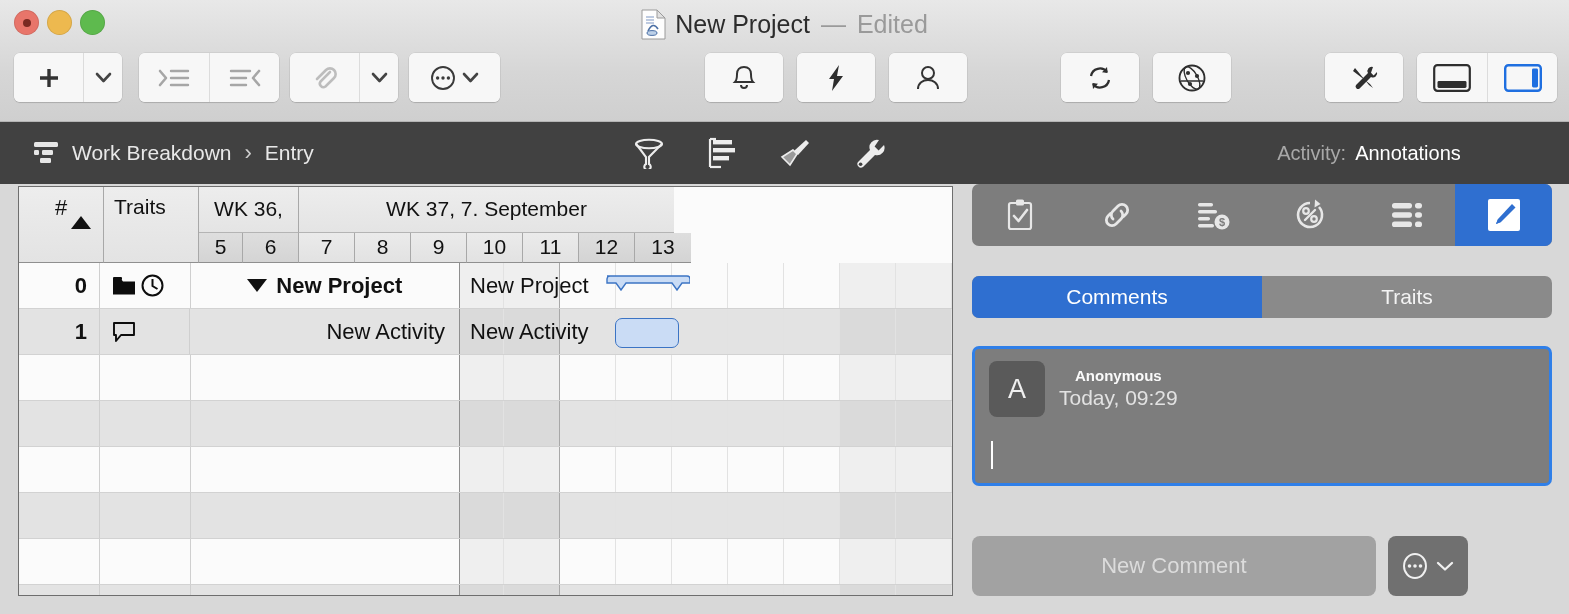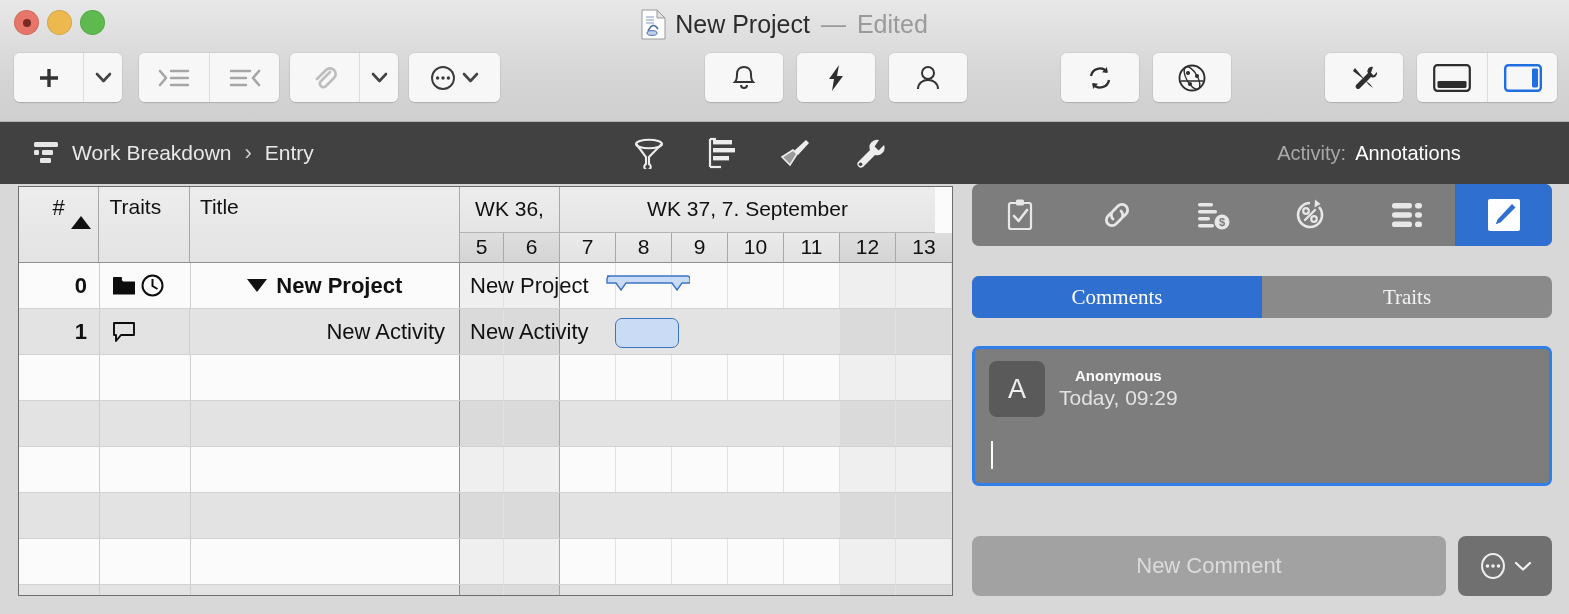--- a/index.html
+++ b/index.html
@@ -193,21 +193,20 @@
   .insp-tab {
     flex: 1; display: flex; align-items: center; justify-content: center;
     cursor: default;
   }
   .insp-tab.sel { background: #2f6fd0; }
 
   .seg {
     position: absolute; left: 0; top: 92px; width: 580px; height: 42px;
     border-radius: 7px; overflow: hidden; display: flex;
     background: #8a8a8a;
-    font-family: Liberation Serif, serif;
   }
   .seg-btn {
     flex: 1; display: flex; align-items: center; justify-content: center;
     font-size: 21px; color: #f3f3f3; cursor: default;
   }
   .seg-btn.sel { background: #2f6fd0; color: #fff; }
 
   .comment-box {
     position: absolute; left: 0; top: 162px; width: 580px; height: 140px;
     border: 3px solid #2f7fe8; border-radius: 7px;
@@ -221,21 +220,21 @@
   }
   .comment-meta { display: flex; flex-direction: column; justify-content: center; }
   .comment-author { font-size: 15px; font-weight: bold; color: #fafafa; line-height: 1.25; }
   .comment-time { font-size: 21px; color: #e2e2e2; line-height: 1.25; }
   .comment-caret {
     position: absolute; left: 16px; top: 92px;
     width: 2px; height: 28px; background: #fff;
   }
 
   .footer-row {
-    position: absolute; left: 0; top: 352px; width: 580px; height: 60px;
+    position: absolute; left: 0; top: 352px; width: 496px; height: 60px;
     display: flex; gap: 12px;
   }
   .new-comment-btn {
     width: 474px; height: 60px; border-radius: 8px; background: #a2a2a2;
     display: flex; align-items: center; justify-content: center;
     font-size: 22px; color: #dcdcdc; cursor: default;
   }
   .more-btn {
     width: 94px; height: 60px; border-radius: 8px; background: #707070;
     display: flex; align-items: center; justify-content: center; gap: 7px;
@@ -496,23 +495,20 @@
   <div class="table-wrap">
 
     <div class="thead">
       <div class="th col-num">
         <span class="num-hash">#</span>
         <span class="sort-caret"></span>
       </div>
       <div class="th col-traits">
         <span>Traits</span>
       </div>
-      <div class="th col-title">
-        <span>Title</span>
-      </div>
 
       <div class="cal-head">
         <div class="cal-weeks">
           <div class="cal-week" style="width:100px;">
             <span>WK 36,</span>
           </div>
           <div class="cal-week" style="width:375px; border-right:none;">
             <span>WK 37, 7. September</span>
           </div>
         </div>

